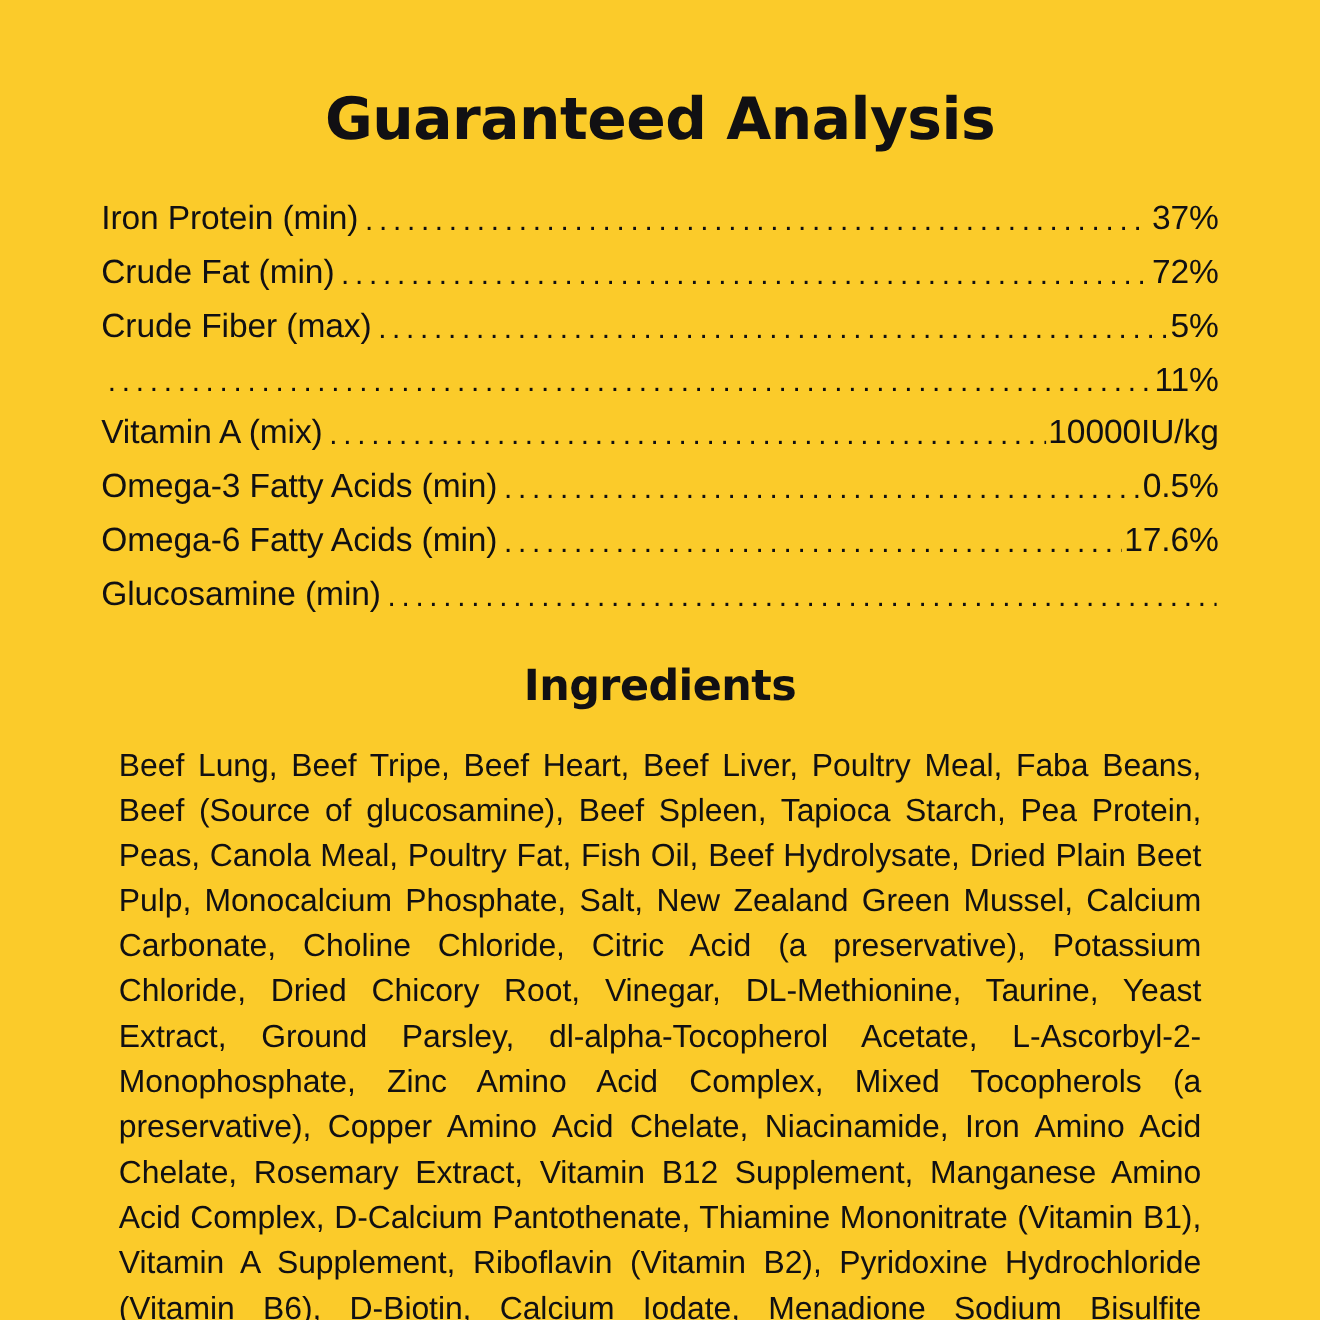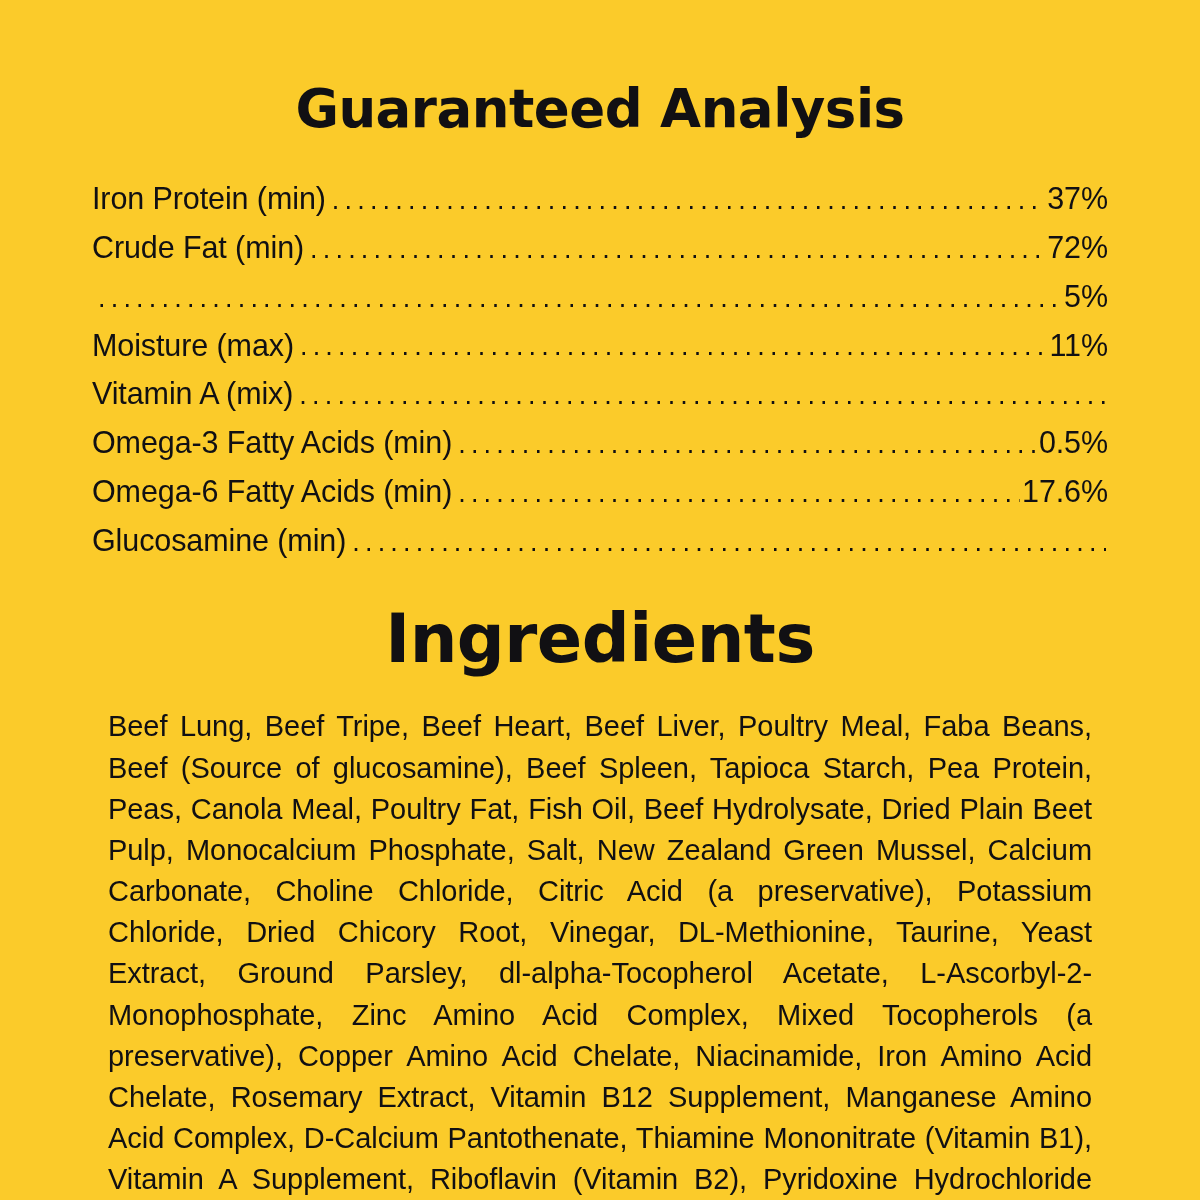--- a/index.html
+++ b/index.html
@@ -32,21 +32,21 @@
     margin: 0;
   }
 
   #ga-title {
     font-size: 53px;
     padding-top: 80px;
     line-height: 1.1;
   }
 
   #ing-title {
-    font-size: 67px;
+    font-size: 39px;
     padding-top: 38px;
     line-height: 1.1;
   }
 
   .analysis-list {
     margin: 0;
     padding: 0;
     list-style: none;
     margin-top: 36px;
   }
@@ -107,31 +107,32 @@
       <span class="label">Iron Protein (min)</span>
       <span class="leader">...........................................................................................................</span>
       <span class="value">37%</span>
     </li>
     <li class="analysis-row">
       <span class="label">Crude Fat (min)</span>
       <span class="leader">...........................................................................................................</span>
       <span class="value">72%</span>
     </li>
     <li class="analysis-row">
+      <span class="label">Crude Fiber (max)</span>
       <span class="leader">...........................................................................................................</span>
       <span class="value">5%</span>
     </li>
     <li class="analysis-row">
-      <span class="label">Moisture (max)</span>
       <span class="leader">...........................................................................................................</span>
       <span class="value">11%</span>
     </li>
     <li class="analysis-row">
       <span class="label">Vitamin A (mix)</span>
       <span class="leader">...........................................................................................................</span>
+      <span class="value">10000IU/kg</span>
     </li>
     <li class="analysis-row">
       <span class="label">Omega-3 Fatty Acids (min)</span>
       <span class="leader">...........................................................................................................</span>
       <span class="value">0.5%</span>
     </li>
     <li class="analysis-row">
       <span class="label">Omega-6 Fatty Acids (min)</span>
       <span class="leader">...........................................................................................................</span>
       <span class="value">17.6%</span>

